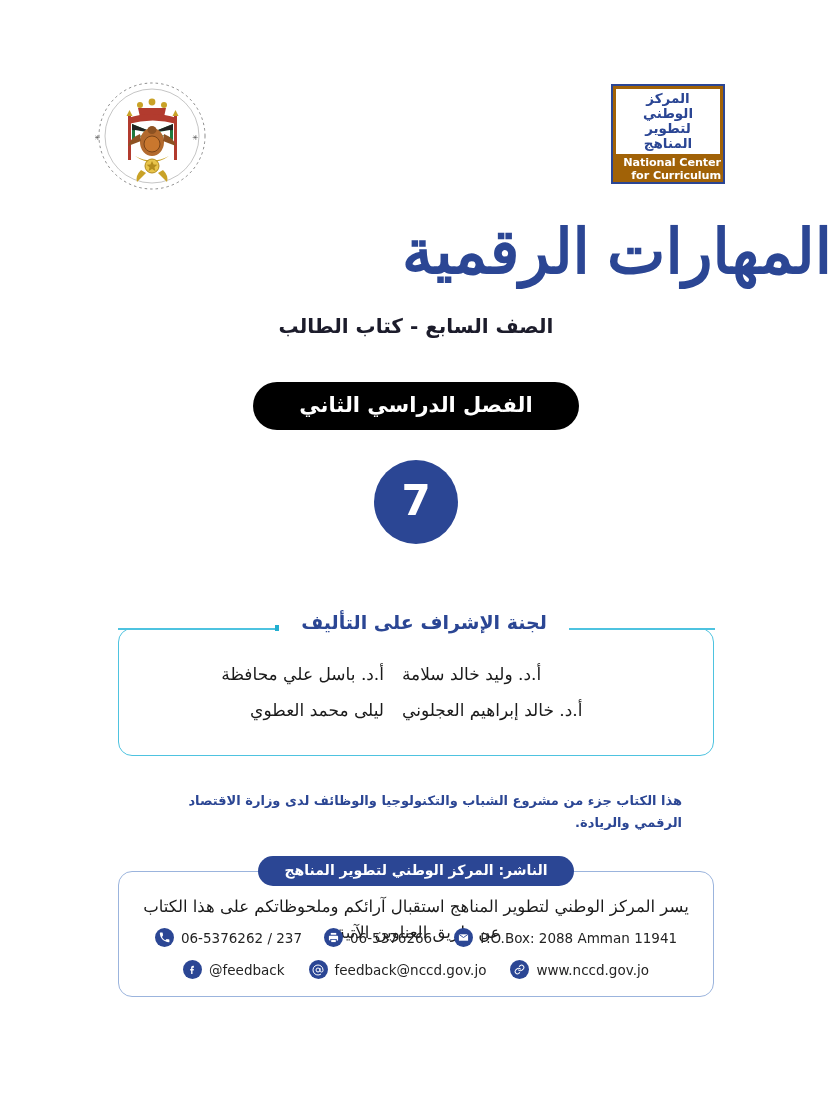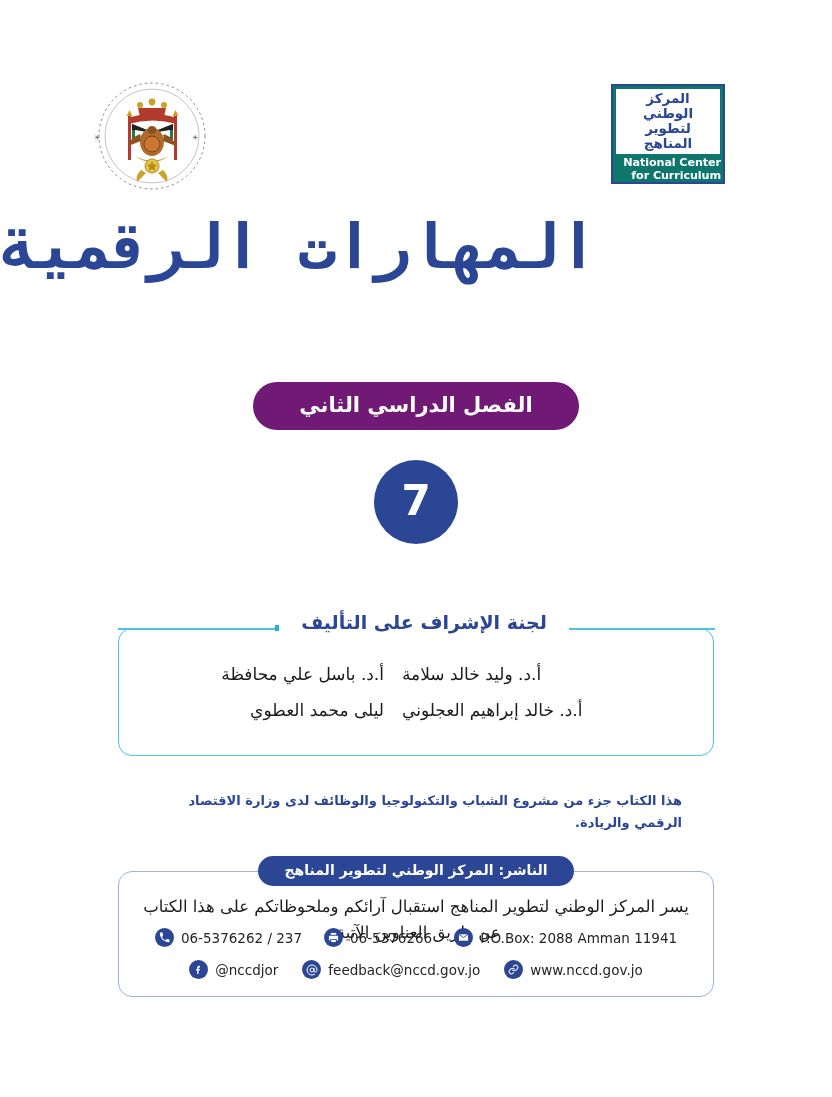--- a/index.html
+++ b/index.html
@@ -42,21 +42,21 @@
   .coat-arms svg { display: block; }
 
   
   .nccd-logo {
     position: absolute;
     left: 611px;
     top: 6px;
     width: 114px;
     height: 100px;
     border: 2px solid #2b4694;
-    background: #0f766e;
+    background: #a16207;
     box-sizing: border-box;
     padding: 0;
   }
   .nccd-ar {
     background: #ffffff;
     color: #2b4694;
     margin: 3px 3px 0 3px;
     padding: 2px 3px 3px 3px;
     text-align: center;
     font-size: 13.5px;
@@ -76,26 +76,26 @@
     direction: ltr;
     padding: 2px 2px 3px 2px;
   }
 
   
   .title-main {
     position: absolute;
     top: 212px;
     left: 0;
     right: 0;
-    text-align: left;
+    text-align: right;
     color: #2b4694;
     font-size: 62px;
     line-height: 80px;
     font-weight: 700;
-    font-family: Liberation Mono, monospace;
+    font-family: Liberation Sans, sans-serif;
     direction: rtl;
     letter-spacing: 0px;
   }
   .title-sub {
     position: absolute;
     top: 312px;
     left: 0;
     right: 0;
     text-align: center;
     color: #1c1c2b;
@@ -109,21 +109,21 @@
   
   .semester-wrap {
     position: absolute;
     top: 382px;
     left: 0;
     right: 0;
     text-align: center;
   }
   .semester-pill {
     display: inline-block;
-    background: #701a75;
+    background: #000000;
     color: #ffffff;
     border-radius: 26px;
     padding: 11px 46px 13px 46px;
     font-size: 21px;
     line-height: 24px;
     font-weight: 700;
     font-family: "DejaVu Sans", sans-serif;
     direction: rtl;
   }
 
@@ -391,20 +391,21 @@
       </div>
       <div class="nccd-en">
         <div>National Center</div>
         <div>for Curriculum</div>
         <div>Development</div>
       </div>
     </div>
   </div>
 
   <div class="title-main">المهارات الرقمية</div>
+  <div class="title-sub">الصف السابع - كتاب الطالب</div>
 
   <div class="semester-wrap">
     <span class="semester-pill">الفصل الدراسي الثاني</span>
   </div>
 
   <div class="grade-wrap">
     <span class="grade-circle">7</span>
   </div>
 
   <div class="committee"></div>
@@ -468,21 +469,21 @@
     </span>
   </div>
 
   <div class="contact-row row2">
     <span class="contact-item">
       <span class="contact-icon">
         <svg width="11" height="11" viewBox="0 0 24 24" fill="#ffffff">
             <path d="M15 8h-2.2c-.4 0-.8.4-.8.9V11H15l-.4 3h-2.6v8h-3v-8H7v-3h2V8.3C9 5.9 10.6 4 13 4h2z"></path>
           </svg>
       </span>
-      <span class="contact-text">@nccdjor</span>
+      <span class="contact-text">@feedback</span>
     </span>
 
     <span class="contact-item">
       <span class="contact-icon">
         <svg width="12" height="12" viewBox="0 0 24 24" fill="none" stroke="#ffffff" stroke-width="2">
             <circle cx="12" cy="12" r="4"></circle>
             <path d="M16 8v5a3 3 0 0 0 6 0v-1a10 10 0 1 0-4 8"></path>
           </svg>
       </span>
       <span class="contact-text">feedback@nccd.gov.jo</span>

